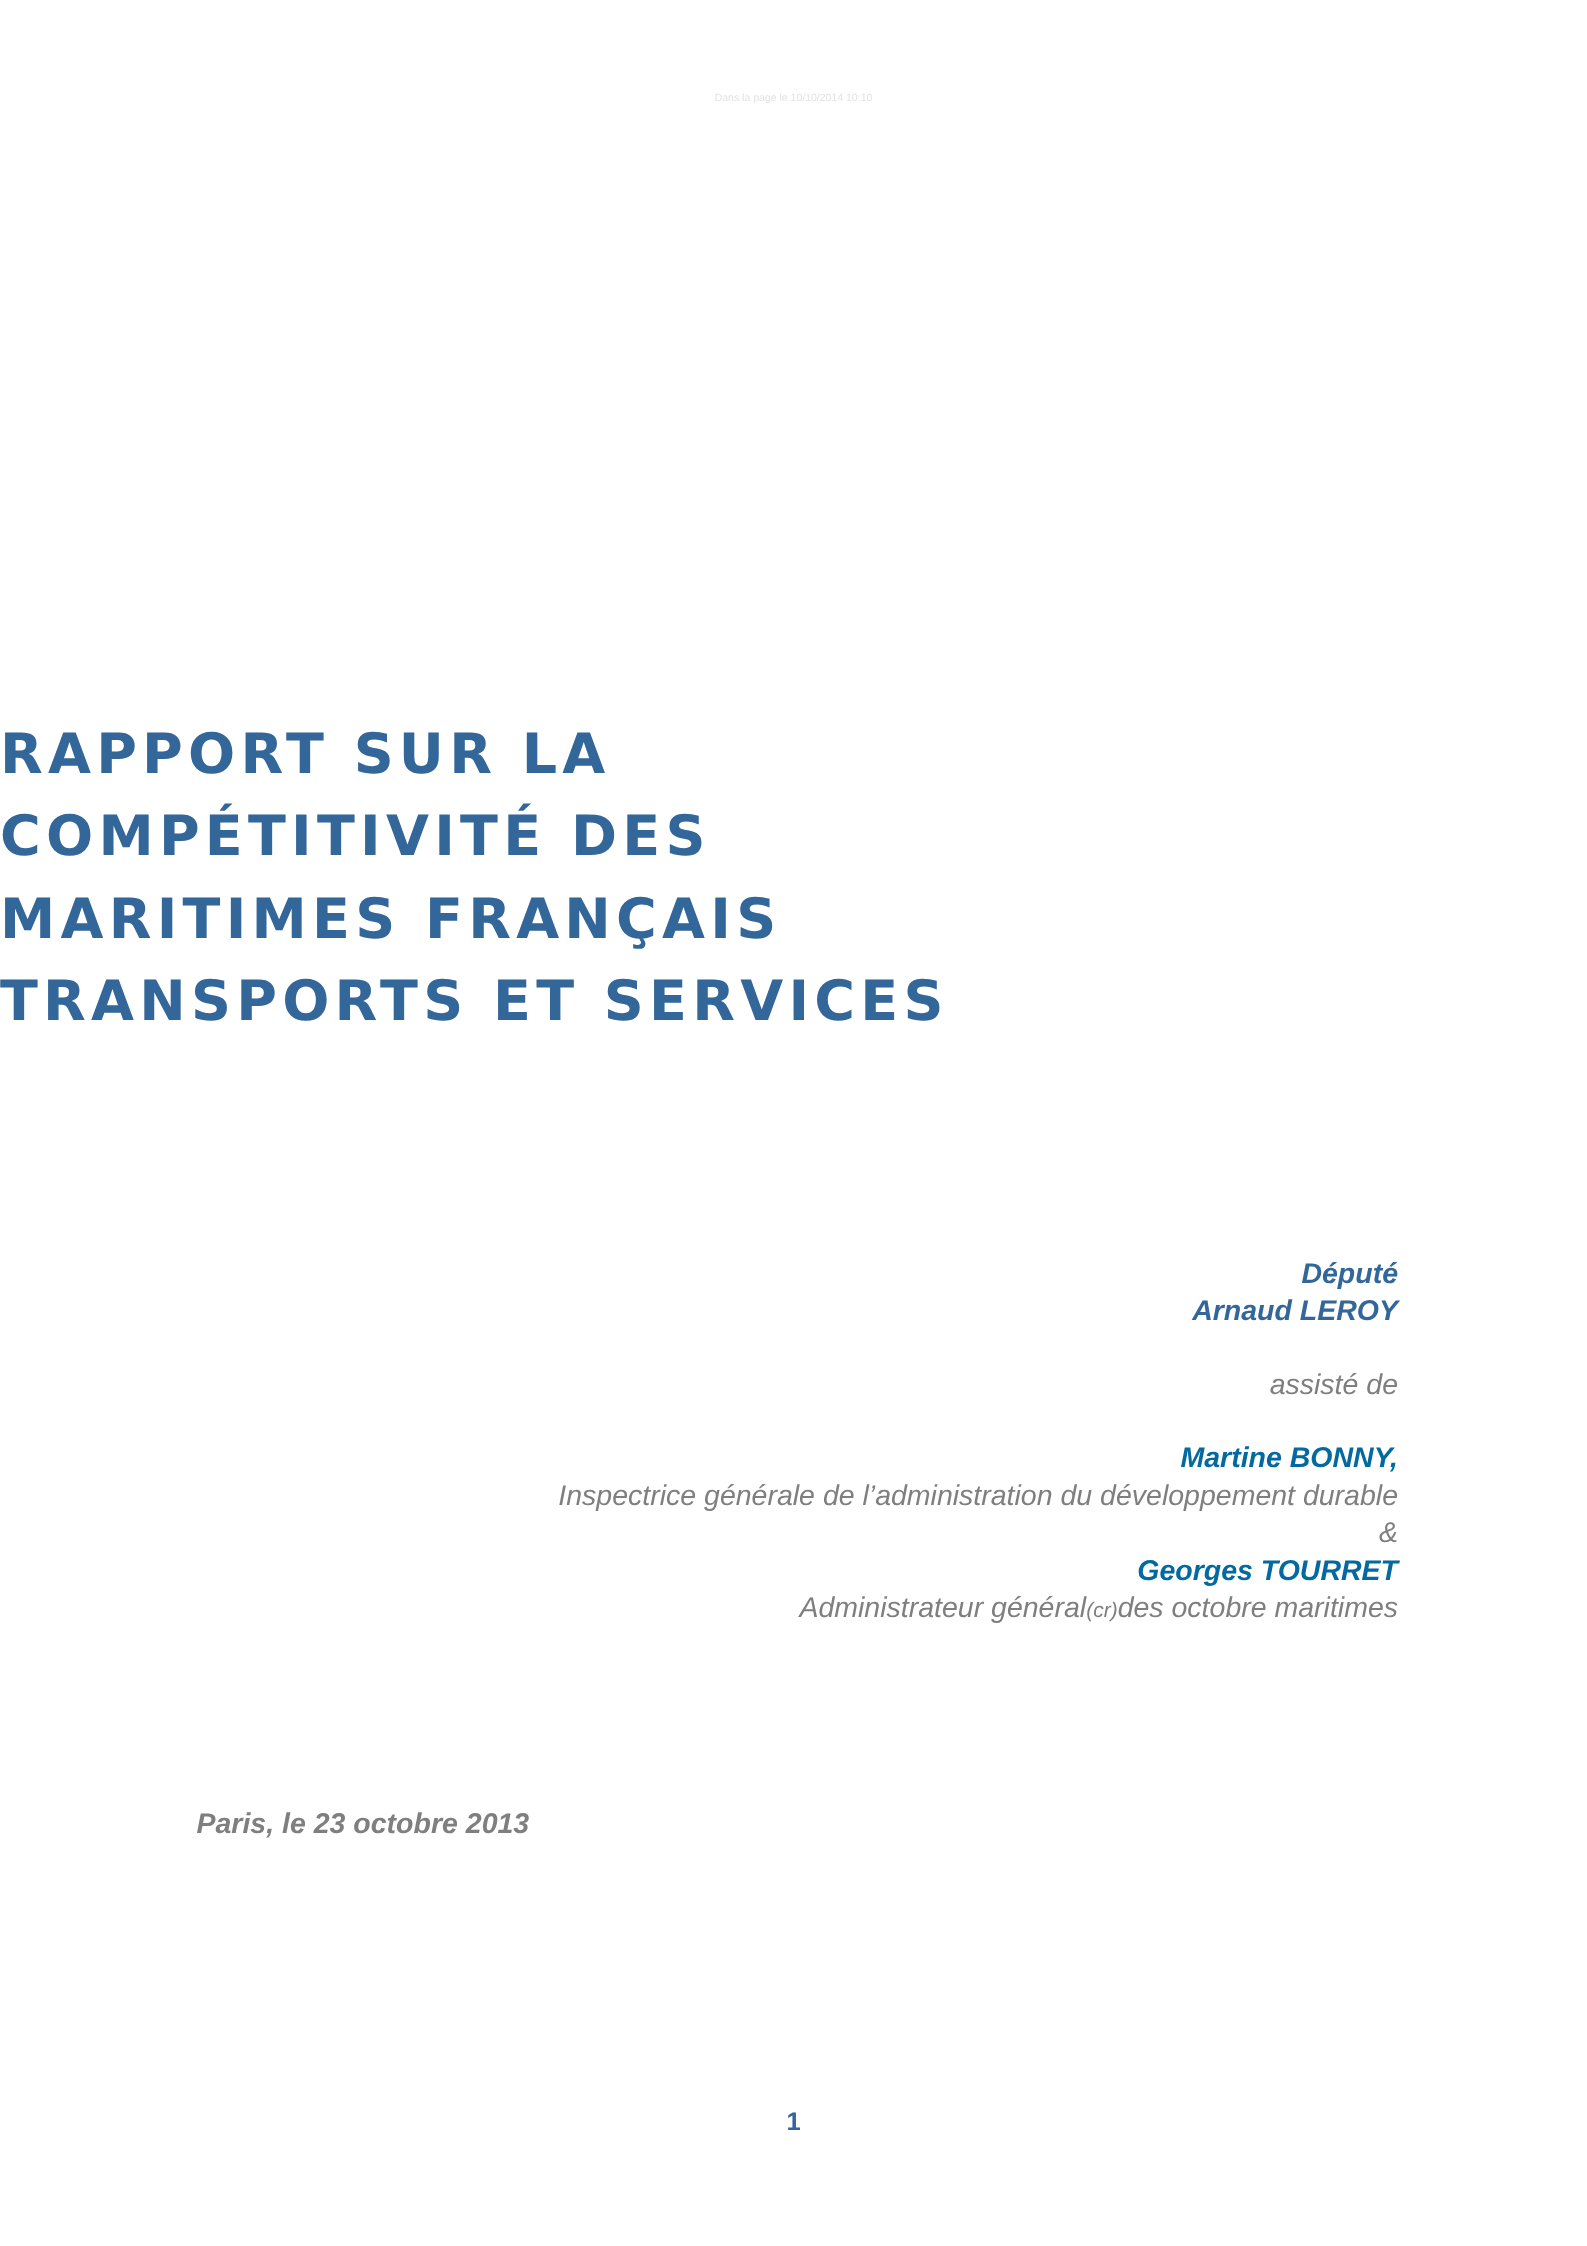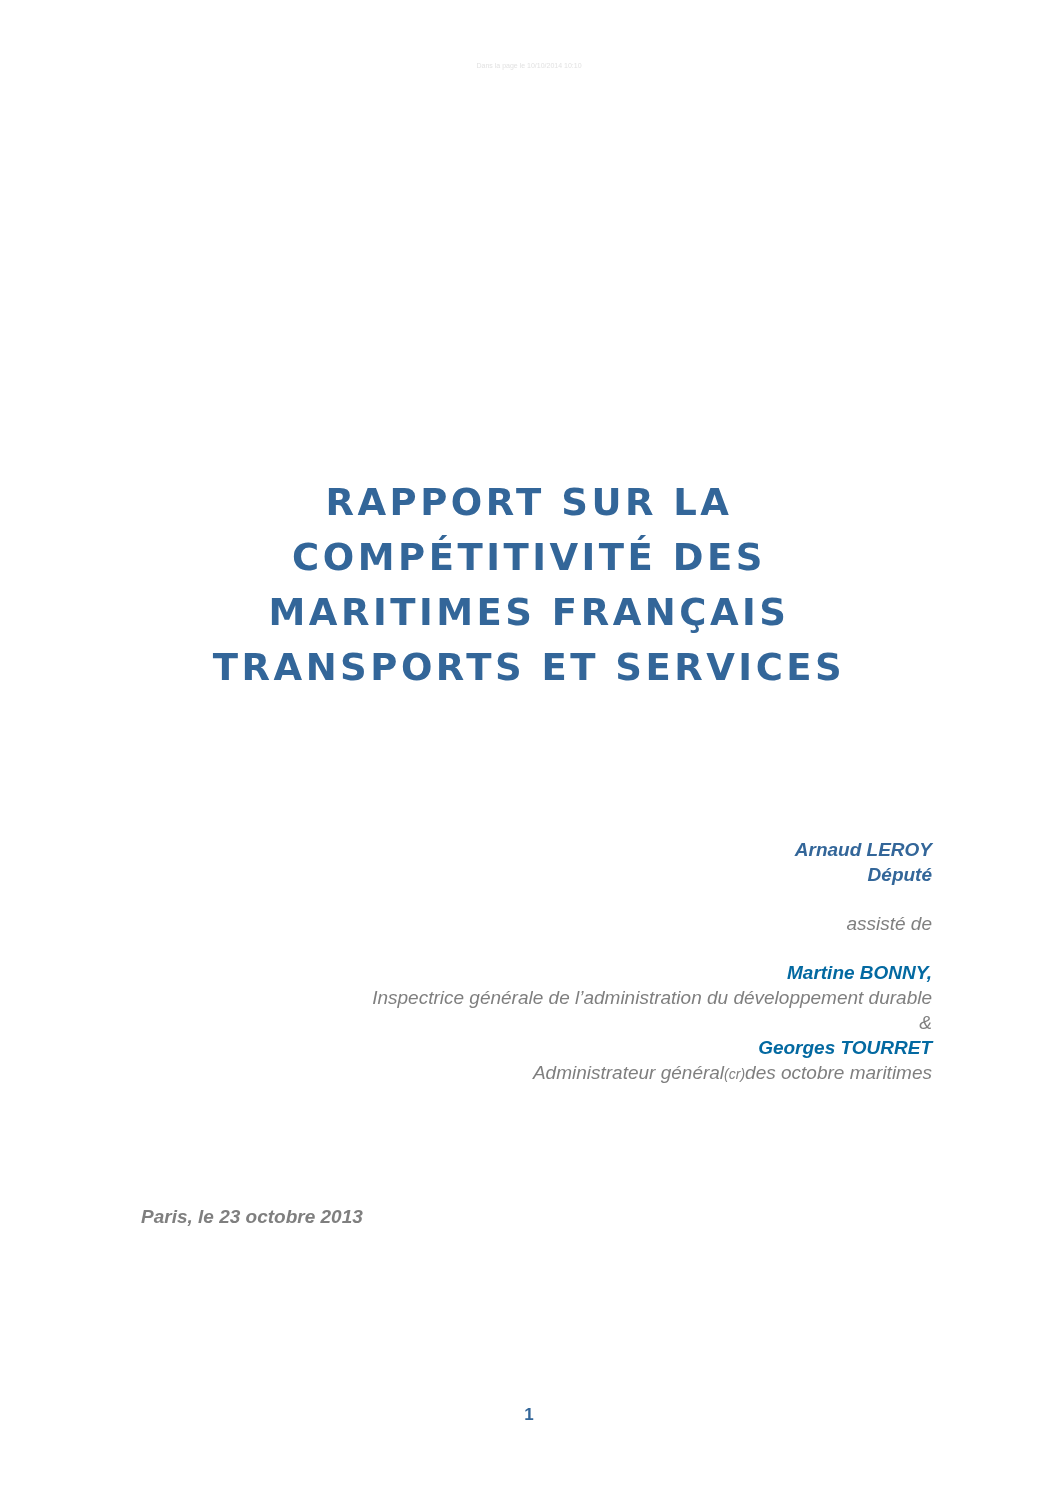--- a/index.html
+++ b/index.html
@@ -1,42 +1,42 @@
 <!DOCTYPE html>
 <html><head>
   <meta charset="utf-8">
   <style>
     html, body { margin: 0; padding: 0; background: #ffffff; }
     body { width: 1058px; height: 1497px; position: relative; overflow: hidden; font-family: "Liberation Sans", sans-serif; }
     .header-note { position: absolute; top: 62px; left: 0; width: 1058px; text-align: center; font-size: 7px; color: #e2e2e2; }
-    .title { position: absolute; top: 475px; left: 0; width: 1058px; text-align: center; color: #336699; font-family: "DejaVu Sans", sans-serif; font-weight: bold; font-size: 37px; letter-spacing: 3.5px; line-height: 55px; }
+    .title { position: absolute; top: 475px; left: 0; width: 1058px; text-align: left; color: #336699; font-family: "DejaVu Sans", sans-serif; font-weight: bold; font-size: 37px; letter-spacing: 3.5px; line-height: 55px; }
     .title div { white-space: nowrap; }
     .authors { position: absolute; right: 126px; top: 837px; text-align: right; font-style: italic; font-size: 19px; line-height: 25px; color: #7f7f7f; }
     .blue { color: #336699; font-weight: bold; }
     .grey-b { color: #0369a1; font-weight: bold; }
     .sp { height: 24px; }
     .small { font-size: 14px; }
-    .date { position: absolute; left: 141px; top: 1206px; font-weight: bold; font-style: italic; font-size: 19px; color: #7f7f7f; }
+    .date { position: absolute; left: 131px; top: 1206px; font-weight: bold; font-style: italic; font-size: 19px; color: #7f7f7f; }
     .page-num { position: absolute; top: 1405px; left: 0; width: 1058px; text-align: center; font-weight: bold; color: #336699; font-size: 17px; }
   </style>
 </head>
 <body>
 
 <div class="header-note">Dans la page le 10/10/2014 10:10</div>
 
 <div class="title">
   <div>RAPPORT SUR LA</div>
   <div>COMPÉTITIVITÉ DES</div>
   <div>MARITIMES FRANÇAIS</div>
   <div>TRANSPORTS ET SERVICES</div>
 </div>
 
 <div class="authors">
+  <div class="blue">Député</div>
   <div class="blue">Arnaud LEROY</div>
-  <div class="blue">Député</div>
   <div class="sp"></div>
   <div>assisté de</div>
   <div class="sp"></div>
   <div class="grey-b">Martine BONNY,</div>
   <div>Inspectrice générale de l’administration du développement durable</div>
   <div>&amp;</div>
   <div class="grey-b">Georges TOURRET</div>
   <div><span>Administrateur général</span><span class="small">(cr)</span><span>des octobre maritimes</span></div>
 </div>
 

